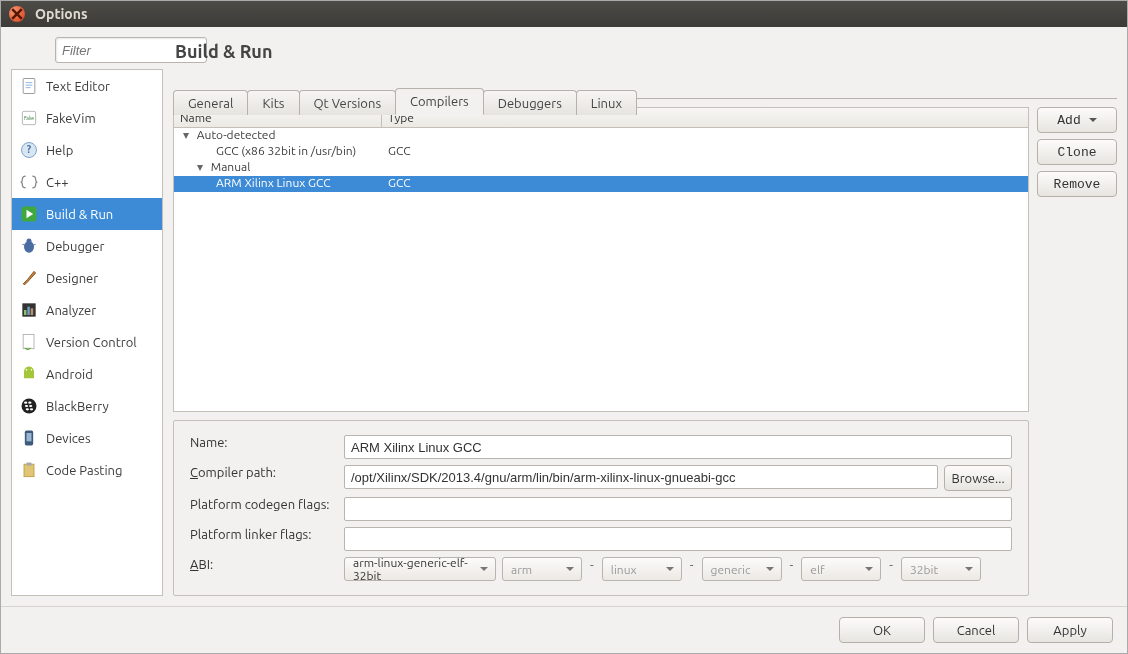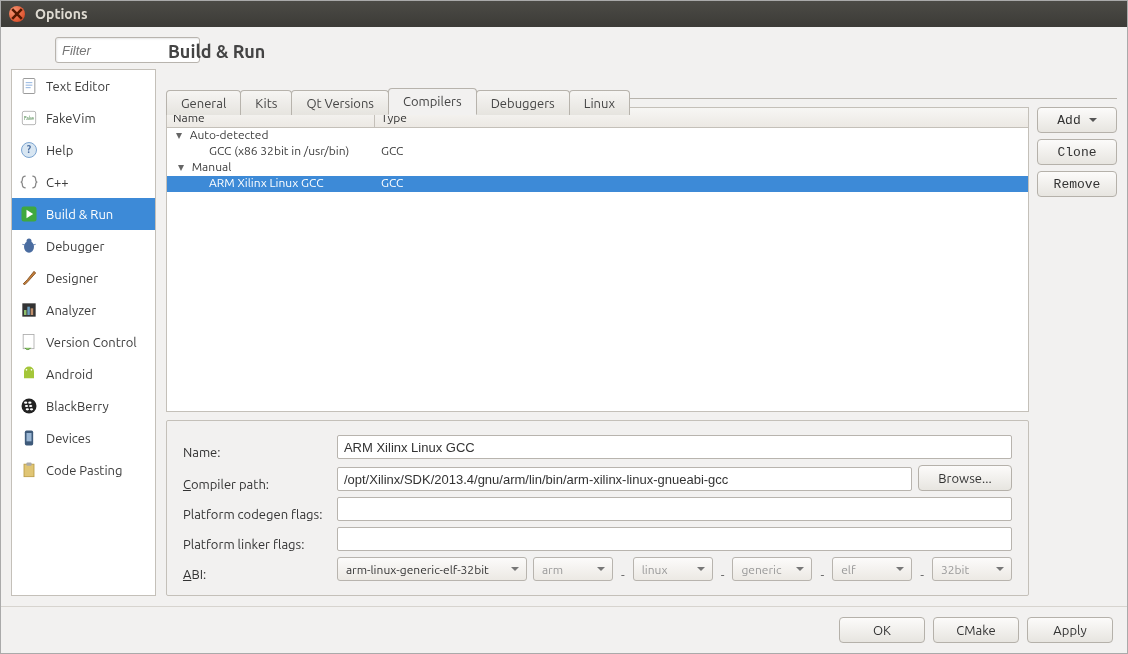--- a/index.html
+++ b/index.html
@@ -36,21 +36,21 @@
   .tree-row { display: flex; height: 16px; }
   .tree-row.selected { background: #3d8ad7; color: #fff; }
   .tree-cell { padding: 0 6px; white-space: nowrap; }
   .expander { width: 12px; height: 12px; display: inline-flex; align-items: center; justify-content: center; margin-right: 2px; color: #666; }
   
   .btn-col { width: 80px; display: flex; flex-direction: column; gap: 6px; font-family: Liberation Mono, monospace; }
   .btn { height: 26px; border: 1px solid #b5b1aa; border-radius: 4px; background: linear-gradient(to bottom, #fcfbfa, #e7e5e0); cursor: pointer; font-size: 13px; color: #333; display: flex; align-items: center; justify-content: center; gap: 4px; padding: 0 8px; }
   .btn-drop::after { content: ""; width: 0; height: 0; border-left: 4px solid transparent; border-right: 4px solid transparent; border-top: 4px solid #555; margin-left: 4px; }
   
   .form-panel { border: 1px solid #c4c0b9; background: #f2f1f0; padding: 14px 16px; margin-top: 8px; border-radius: 2px; }
-  .form-row { display: flex; align-items: flex-end; margin-bottom: 6px; gap: 6px; }
+  .form-row { display: flex; align-items: flex-start; margin-bottom: 6px; gap: 6px; }
   .form-label { width: 148px; font-size: 13px; color: #333; }
   .form-label .ul { text-decoration: underline; }
   .input-text { flex: 1; height: 24px; border: 1px solid #b8b4ae; border-radius: 2px; padding: 0 6px; background: #fff; font-size: 13px; color: #333; }
   .select { height: 24px; border: 1px solid #b8b4ae; border-radius: 3px; background: linear-gradient(to bottom, #fcfbfa, #ece9e4); padding: 0 20px 0 8px; font-size: 12px; position: relative; display: inline-flex; align-items: center; cursor: pointer; color: #333; }
   .select.disabled { color: #999; cursor: default; }
   .select::after { content: ""; position: absolute; right: 7px; top: 9px; width: 0; height: 0; border-left: 4px solid transparent; border-right: 4px solid transparent; border-top: 4px solid #777; }
   .dash { color: #666; font-size: 13px; padding: 0 2px; }
   
   .footer { display: flex; justify-content: flex-end; gap: 8px; padding: 10px 14px; border-top: 1px solid #d7d4cf; }
   .footer .btn { width: 86px; }
@@ -230,52 +230,52 @@
               <div class="tree-cell" style="width:208px;padding-left:6px">
                 <span class="expander">▾</span>
                 <span>Auto-detected</span>
               </div>
             </div>
             <div class="tree-row">
               <div class="tree-cell" style="width:208px;padding-left:42px">GCC (x86 32bit in /usr/bin)</div>
               <div class="tree-cell">GCC</div>
             </div>
             <div class="tree-row">
-              <div class="tree-cell" style="width:208px;padding-left:8px">
+              <div class="tree-cell" style="width:208px;padding-left:20px">
                 <span class="expander">▾</span>
                 <span>Manual</span>
               </div>
             </div>
             <div class="tree-row selected">
               <div class="tree-cell" style="width:208px;padding-left:42px">ARM Xilinx Linux GCC</div>
               <div class="tree-cell">GCC</div>
             </div>
           </div>
 
           <div class="form-panel">
             <div class="form-row">
               <div class="form-label">Name:</div>
               <input class="input-text" value="ARM Xilinx Linux GCC" style="">
             </div>
             <div class="form-row">
               <div class="form-label"><span class="ul">C</span><span>ompiler path:</span></div>
               <input class="input-text" value="/opt/Xilinx/SDK/2013.4/gnu/arm/lin/bin/arm-xilinx-linux-gnueabi-gcc" style="">
-              <div class="btn" style="width:94px">Browse...</div>
+              <div class="btn" style="width:68px">Browse...</div>
             </div>
             <div class="form-row">
               <div class="form-label">Platform codegen flags:</div>
               <input class="input-text" value="" style="">
             </div>
             <div class="form-row">
               <div class="form-label">Platform linker flags:</div>
               <input class="input-text" value="" style="">
             </div>
             <div class="form-row" style="margin-bottom:0">
               <div class="form-label"><span class="ul">A</span><span>BI:</span></div>
-              <div class="select" style="width:190px">
+              <div class="select" style="width:152px">
                   <span>arm-linux-generic-elf-32bit</span>
                 </div>
               <div class="select disabled" style="width:80px">
                   <span>arm</span>
                 </div>
               <span class="dash">-</span>
               <div class="select disabled" style="width:80px">
                   <span>linux</span>
                 </div>
               <span class="dash">-</span>
@@ -300,16 +300,16 @@
             </div>
           <div class="btn">Clone</div>
           <div class="btn">Remove</div>
         </div>
       </div>
     </div>
   </div>
 
   <div class="footer">
     <div class="btn">OK</div>
-    <div class="btn">CMake</div>
+    <div class="btn">Cancel</div>
     <div class="btn">Apply</div>
   </div>
 </div>
 
 </body></html>

